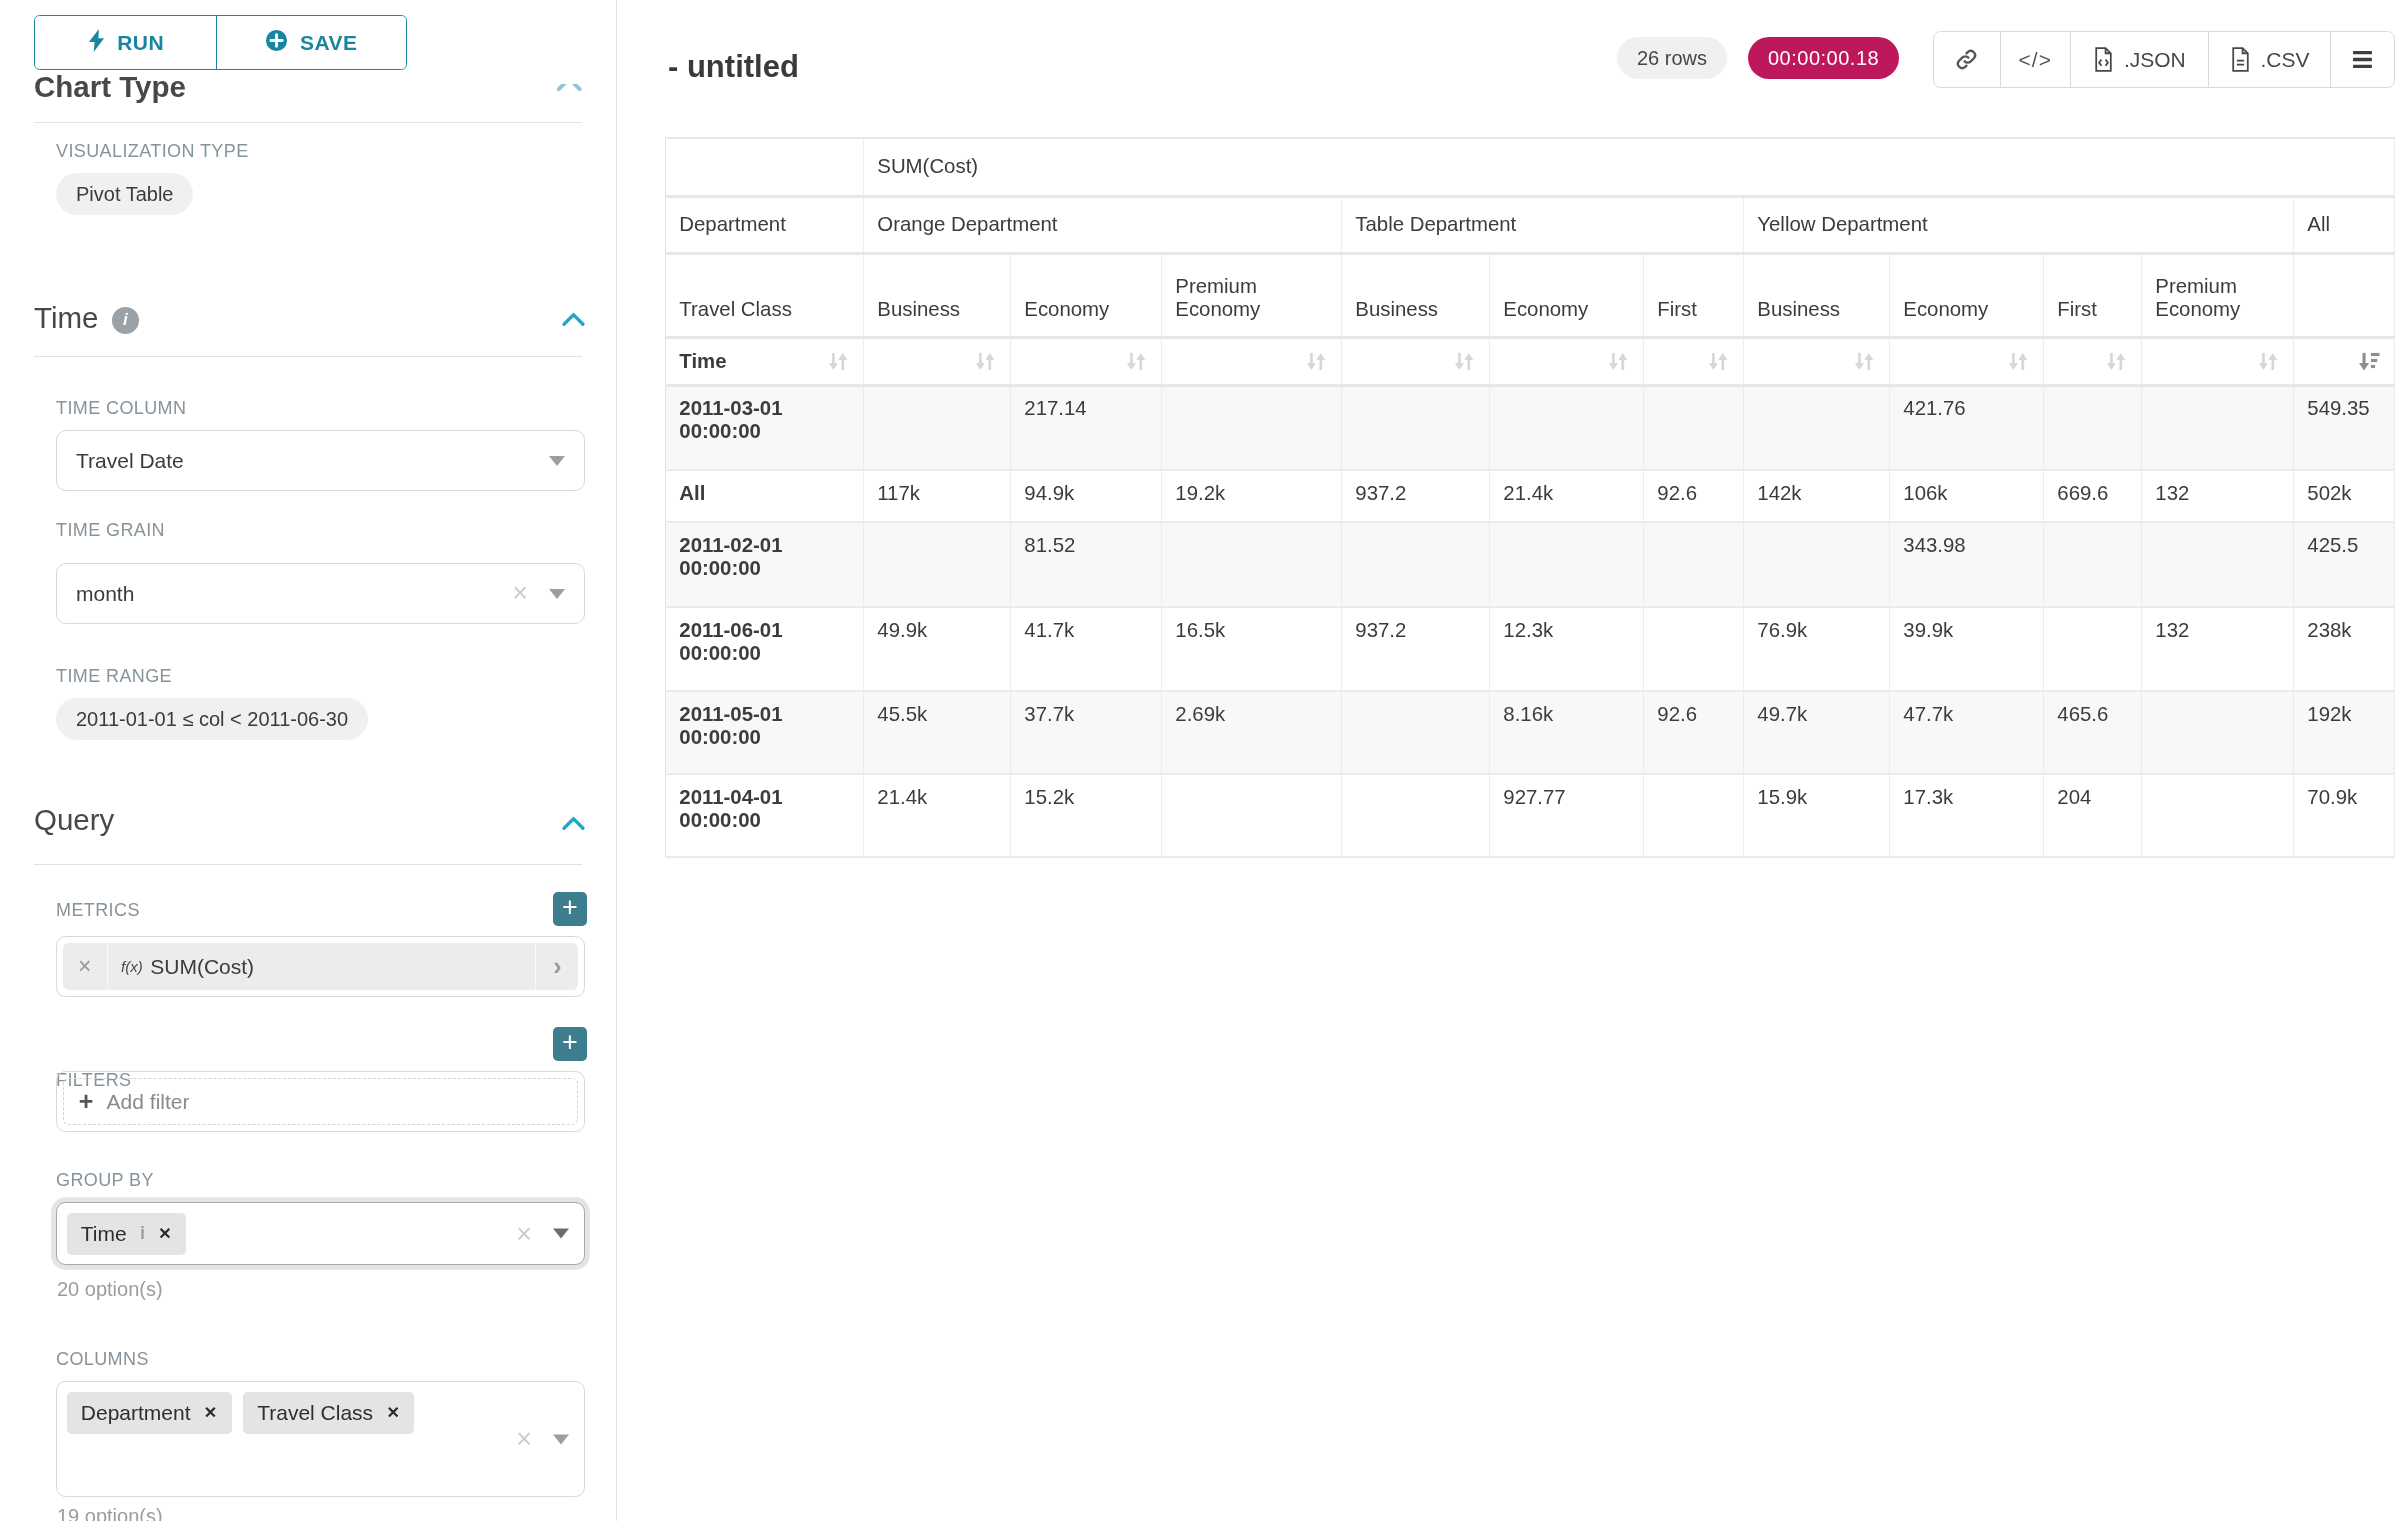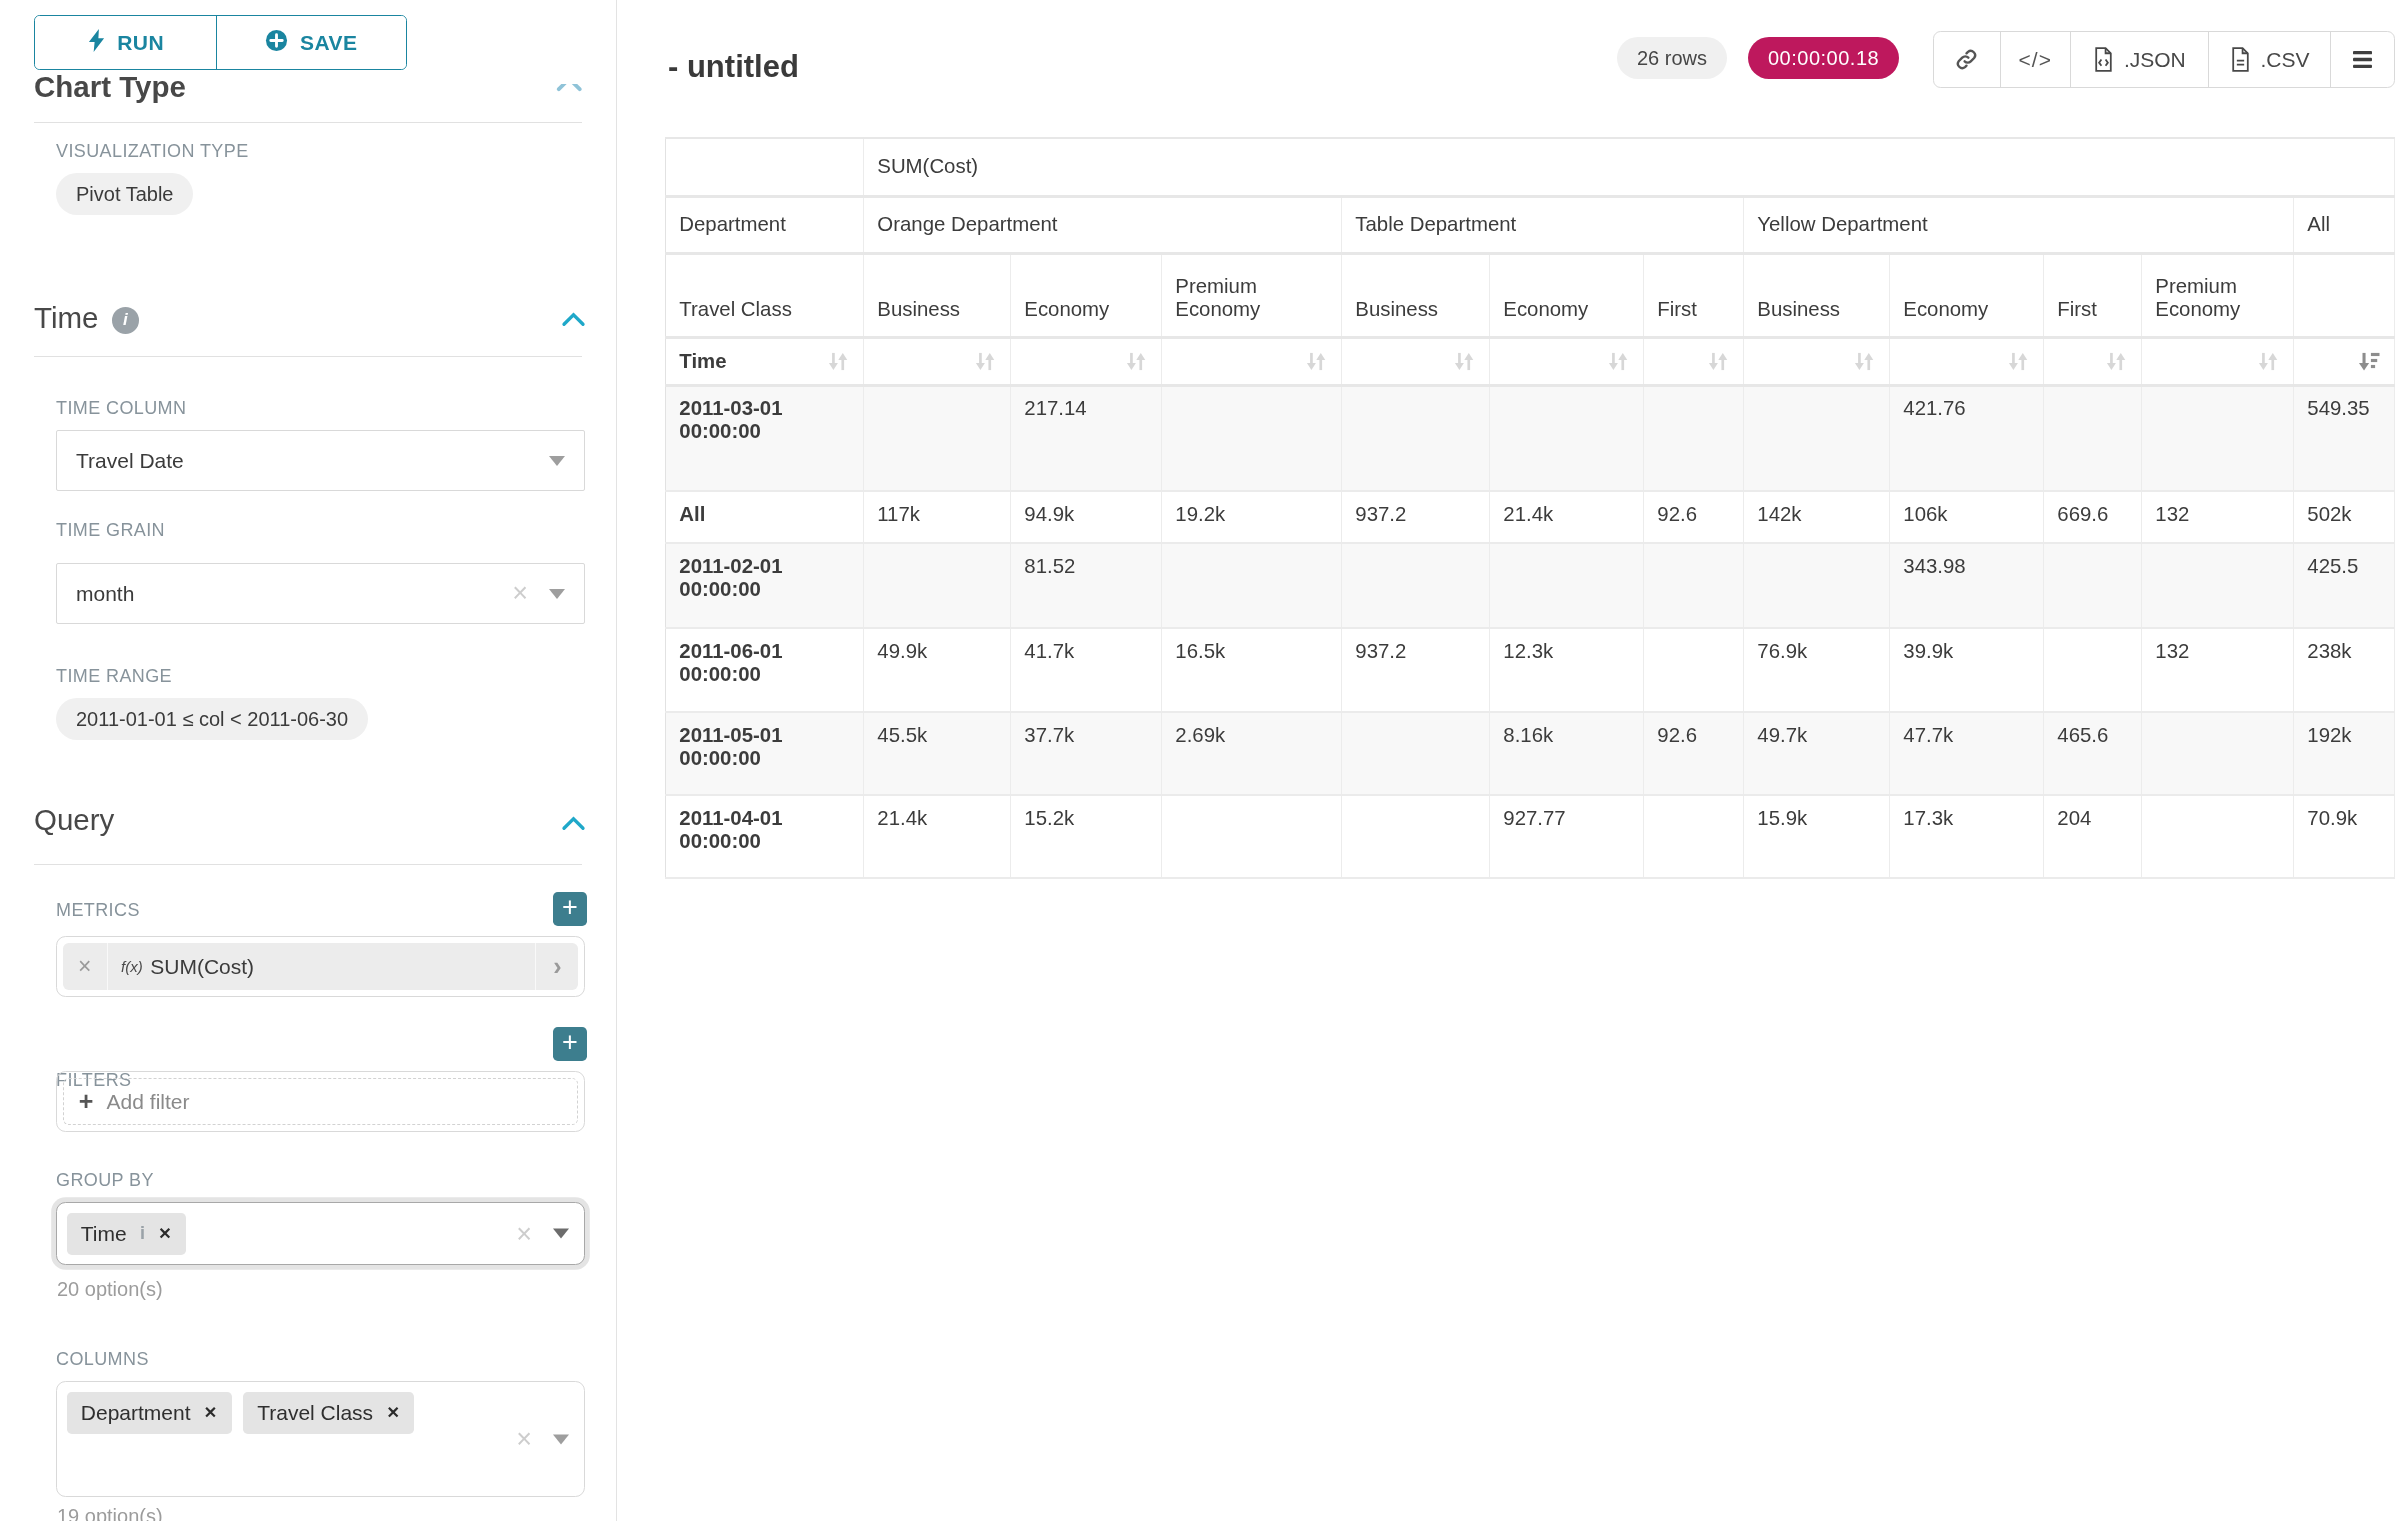--- a/index.html
+++ b/index.html
@@ -20,21 +20,21 @@
   .action-btns .save{width:190px;border-left:1.9px solid #1a85a0}
   .divider{position:absolute;left:34px;right:34px;height:1px;background:#e1e1e1}
   .lbl{position:absolute;left:56px;font-size:18px;color:#87939b;letter-spacing:0.4px}
   .hint{position:absolute;left:57px;font-size:20px;color:#9c9c9c}
   .sec-title{position:absolute;left:34px;font-size:29.5px;color:#484848;display:flex;align-items:center;gap:13.3px}
   .info-circle{width:27px;height:27px;border-radius:50%;background:#9aa2a8;color:#fff;font-size:17px;font-weight:700;
                display:inline-flex;align-items:center;justify-content:center;transform:translateY(1.9px);font-style:italic}
   .sec-chev{position:absolute;left:560px}
   .pill{position:absolute;display:inline-flex;align-items:center;background:#f0f0f0;border-radius:23px;
         height:42px;padding:0 20px;font-size:20px;color:#3b3b3b}
-  .sel{position:absolute;left:56px;width:529px;height:61px;background:#fff;border:1px solid #d9d9d9;border-radius:2px;
+  .sel{position:absolute;left:56px;width:529px;height:61px;background:#fff;border:1px solid #d9d9d9;border-radius:10px;
        display:flex;align-items:center;padding:0 19px;font-size:21px;box-sizing:border-box}
   .sel .val{flex:1}
   .caret{width:0;height:0;border-left:8.6px solid transparent;border-right:8.6px solid transparent;border-top:10.5px solid #9e9e9e}
   .clear-x{color:#cdcdcd;font-size:27px;line-height:1;margin-right:21px}
   .plus-btn{position:absolute;left:553px;width:34px;height:34px;background:#3d7e8e;border:none;border-radius:4.8px;color:#fff;
             font-size:27px;line-height:1;display:flex;align-items:center;justify-content:center;cursor:pointer;padding:0 0 2.9px 0}
   .metric-box{position:absolute;left:56px;width:529px;height:61px;border:1px solid #d9d9d9;border-radius:9.5px;
               box-sizing:border-box;padding:5.7px;display:flex}
   .metric-chip{flex:1;background:#ececec;border-radius:5.7px;display:flex;align-items:stretch;overflow:hidden}
   .metric-chip .seg{display:flex;align-items:center;justify-content:center}
@@ -419,21 +419,21 @@
                   <path d="M1.5 12.5 h10.6 L6.8 20.5 z"></path>
     <rect x="14" y="2" width="9" height="3.3"></rect>
                   <rect x="14" y="8.3" width="6.6" height="3.3"></rect>
                   <rect x="14" y="14.6" width="4.4" height="3.3"></rect>
                 </svg>
               </div>
             </th>
 </tr>
 </thead>
         <tbody>
-          <tr class="odd" style="height:106px">
+          <tr class="odd" style="height:85px">
      <th>2011-03-01 00:00:00</th>
      <td></td>
             <td>217.14</td>
             <td></td>
             <td></td>
             <td></td>
             <td></td>
             <td></td>
             <td>421.76</td>
             <td></td>

